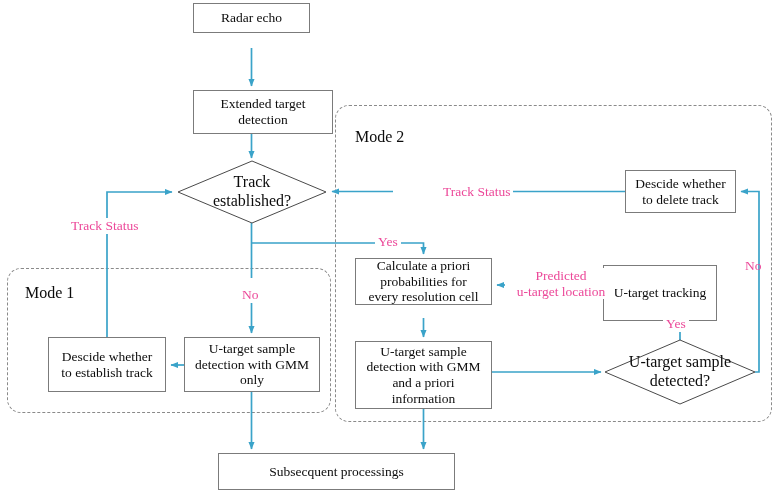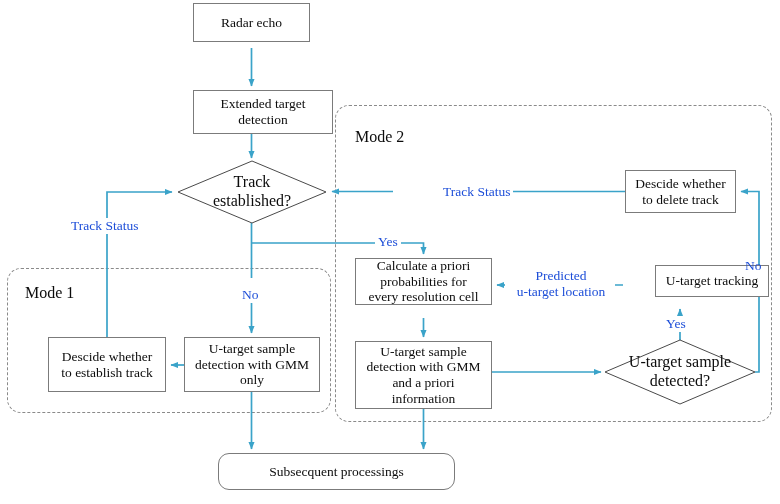--- a/index.html
+++ b/index.html
@@ -39,21 +39,21 @@
     font-size: 13.5px;
   }
   .node.diamond-label {
     background: transparent;
     border: none;
     font-size: 16px;
     pointer-events: none;
   }
   .edge-label {
     position: absolute;
-    color: #1d4ed8;
+    color: #ec4899;
     font-size: 13.5px;
     background: #ffffff;
     padding: 0 3px;
     white-space: nowrap;
     line-height: 1.15;
     text-align: center;
     font-family: Liberation Serif, serif;
   }
   .group-label {
     position: absolute;
@@ -119,21 +119,21 @@
       <path d="M625,191.5 L505,191.5"></path>
       <path d="M393,191.5 L332,191.5" marker-end="url(#ah)"></path>
     </g>
 
     <g fill="#ffffff" stroke="#4a4a4a" stroke-width="1">
       <polygon points="178,192 252,161 326,192 252,223"></polygon>
       <polygon points="605,372 680,340 755,372 680,404"></polygon>
     </g>
   </svg>
 
-  <div class="node rect" style="left:193px; top:3px; width:117px; height:39px;">
+  <div class="node rect" style="left:193px; top:3px; width:117px; height:30px;">
     <span>Radar echo</span>
   </div>
 
   <div class="node rect" style="left:193px; top:90px; width:140px; height:44px;">
     <span>Extended target<br>detection</span>
   </div>
 
   <div class="node diamond-label" style="left:200px; top:166px; width:104px; height:52px;">
     <span>Track<br>established?</span>
   </div>
@@ -147,33 +147,33 @@
   </div>
 
   <div class="node rect" style="left:625px; top:170px; width:111px; height:43px;">
     <span>Descide whether<br>to delete track</span>
   </div>
 
   <div class="node rect" style="left:355px; top:258px; width:137px; height:47px;">
     <span>Calculate a priori<br>probabilities for<br>every resolution cell</span>
   </div>
 
-  <div class="node rect" style="left:655px; top:265px; width:114px; height:32px;">
+  <div class="node rect" style="left:603px; top:265px; width:114px; height:56px;">
     <span>U-target tracking</span>
   </div>
 
   <div class="node rect" style="left:355px; top:341px; width:137px; height:68px;">
     <span>U-target sample<br>detection with GMM<br>and a priori<br>information</span>
   </div>
 
   <div class="node diamond-label" style="left:622px; top:347px; width:116px; height:50px;">
     <span>U-target sample<br>detected?</span>
   </div>
 
-  <div class="node rect" style="left:218px; top:453px; width:237px; height:37px;border-radius:11px;">
+  <div class="node rect" style="left:218px; top:453px; width:237px; height:37px;">
     <span>Subsecquent processings</span>
   </div>
 
   <div class="edge-label" style="left:68px; top:218px;">Track Status</div>
   <div class="edge-label" style="left:239px; top:287px;">No</div>
   <div class="edge-label" style="left:375px; top:234px;">Yes</div>
   <div class="edge-label" style="left:440px; top:184px;">Track Status</div>
   <div class="edge-label" style="left:507px; top:268px; width:102px; ">Predicted<br>u-target location</div>
   <div class="edge-label" style="left:663px; top:316px;">Yes</div>
   <div class="edge-label" style="left:742px; top:258px; background:transparent;">No</div>

